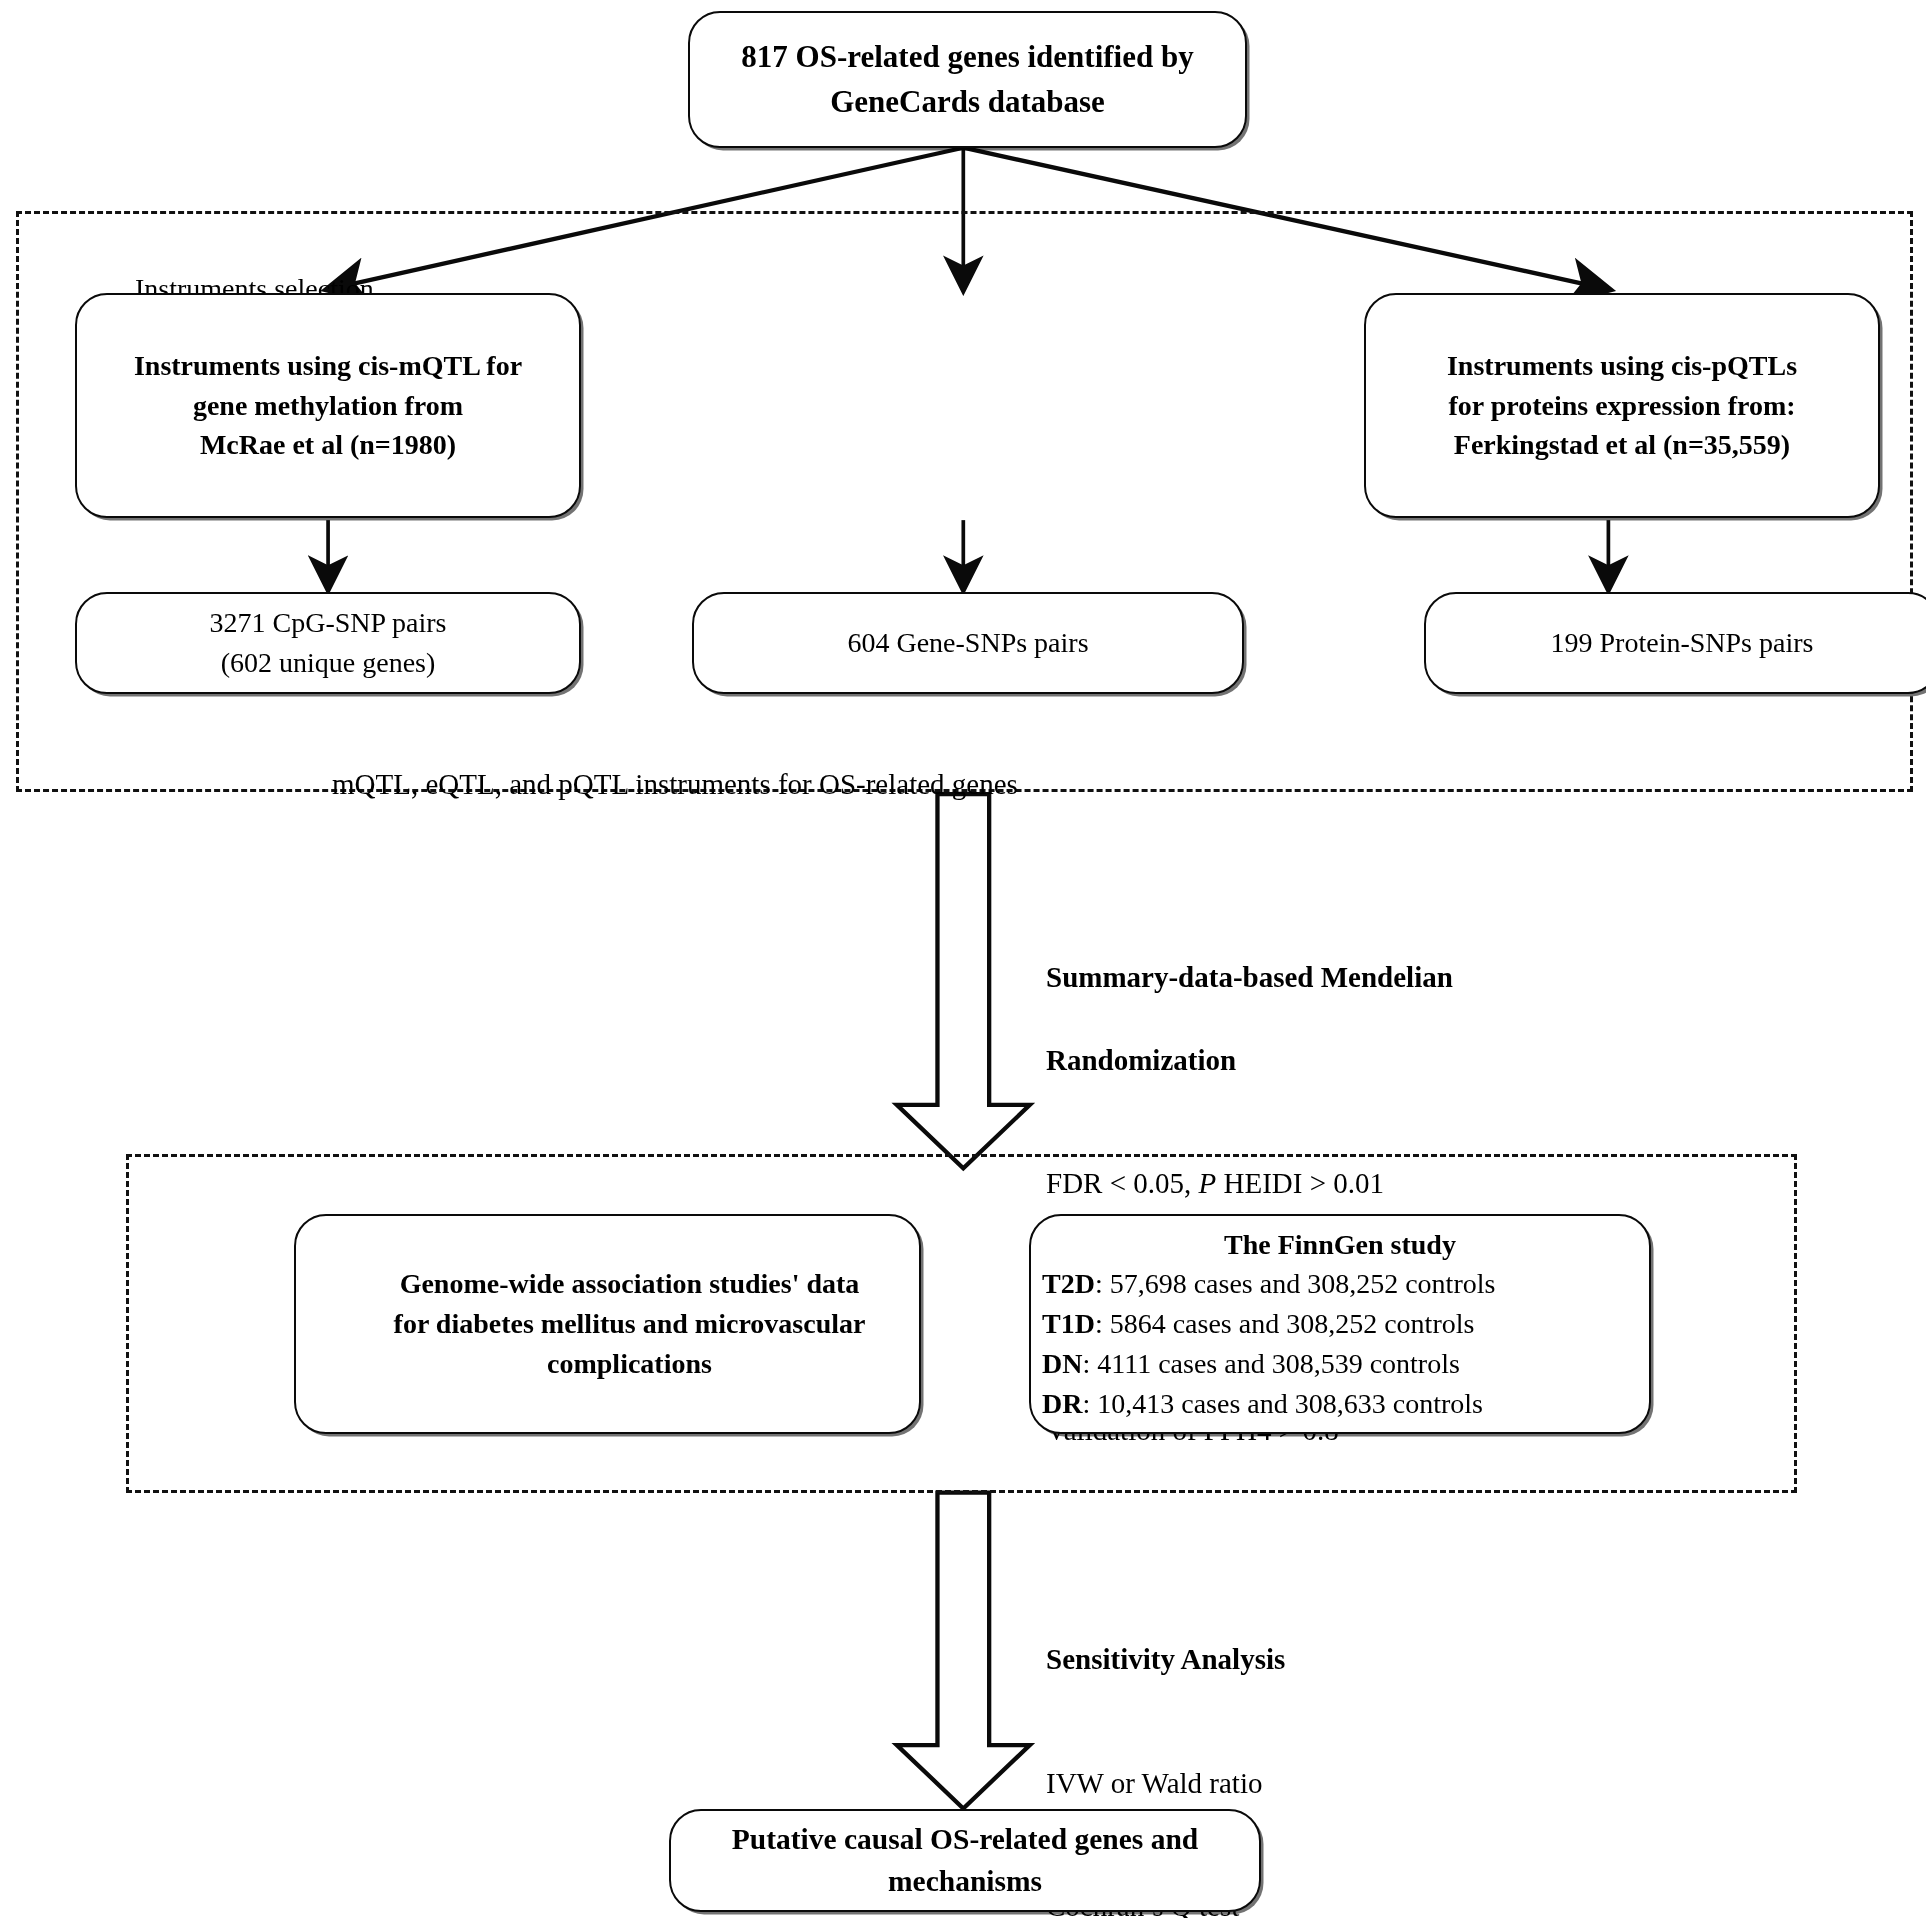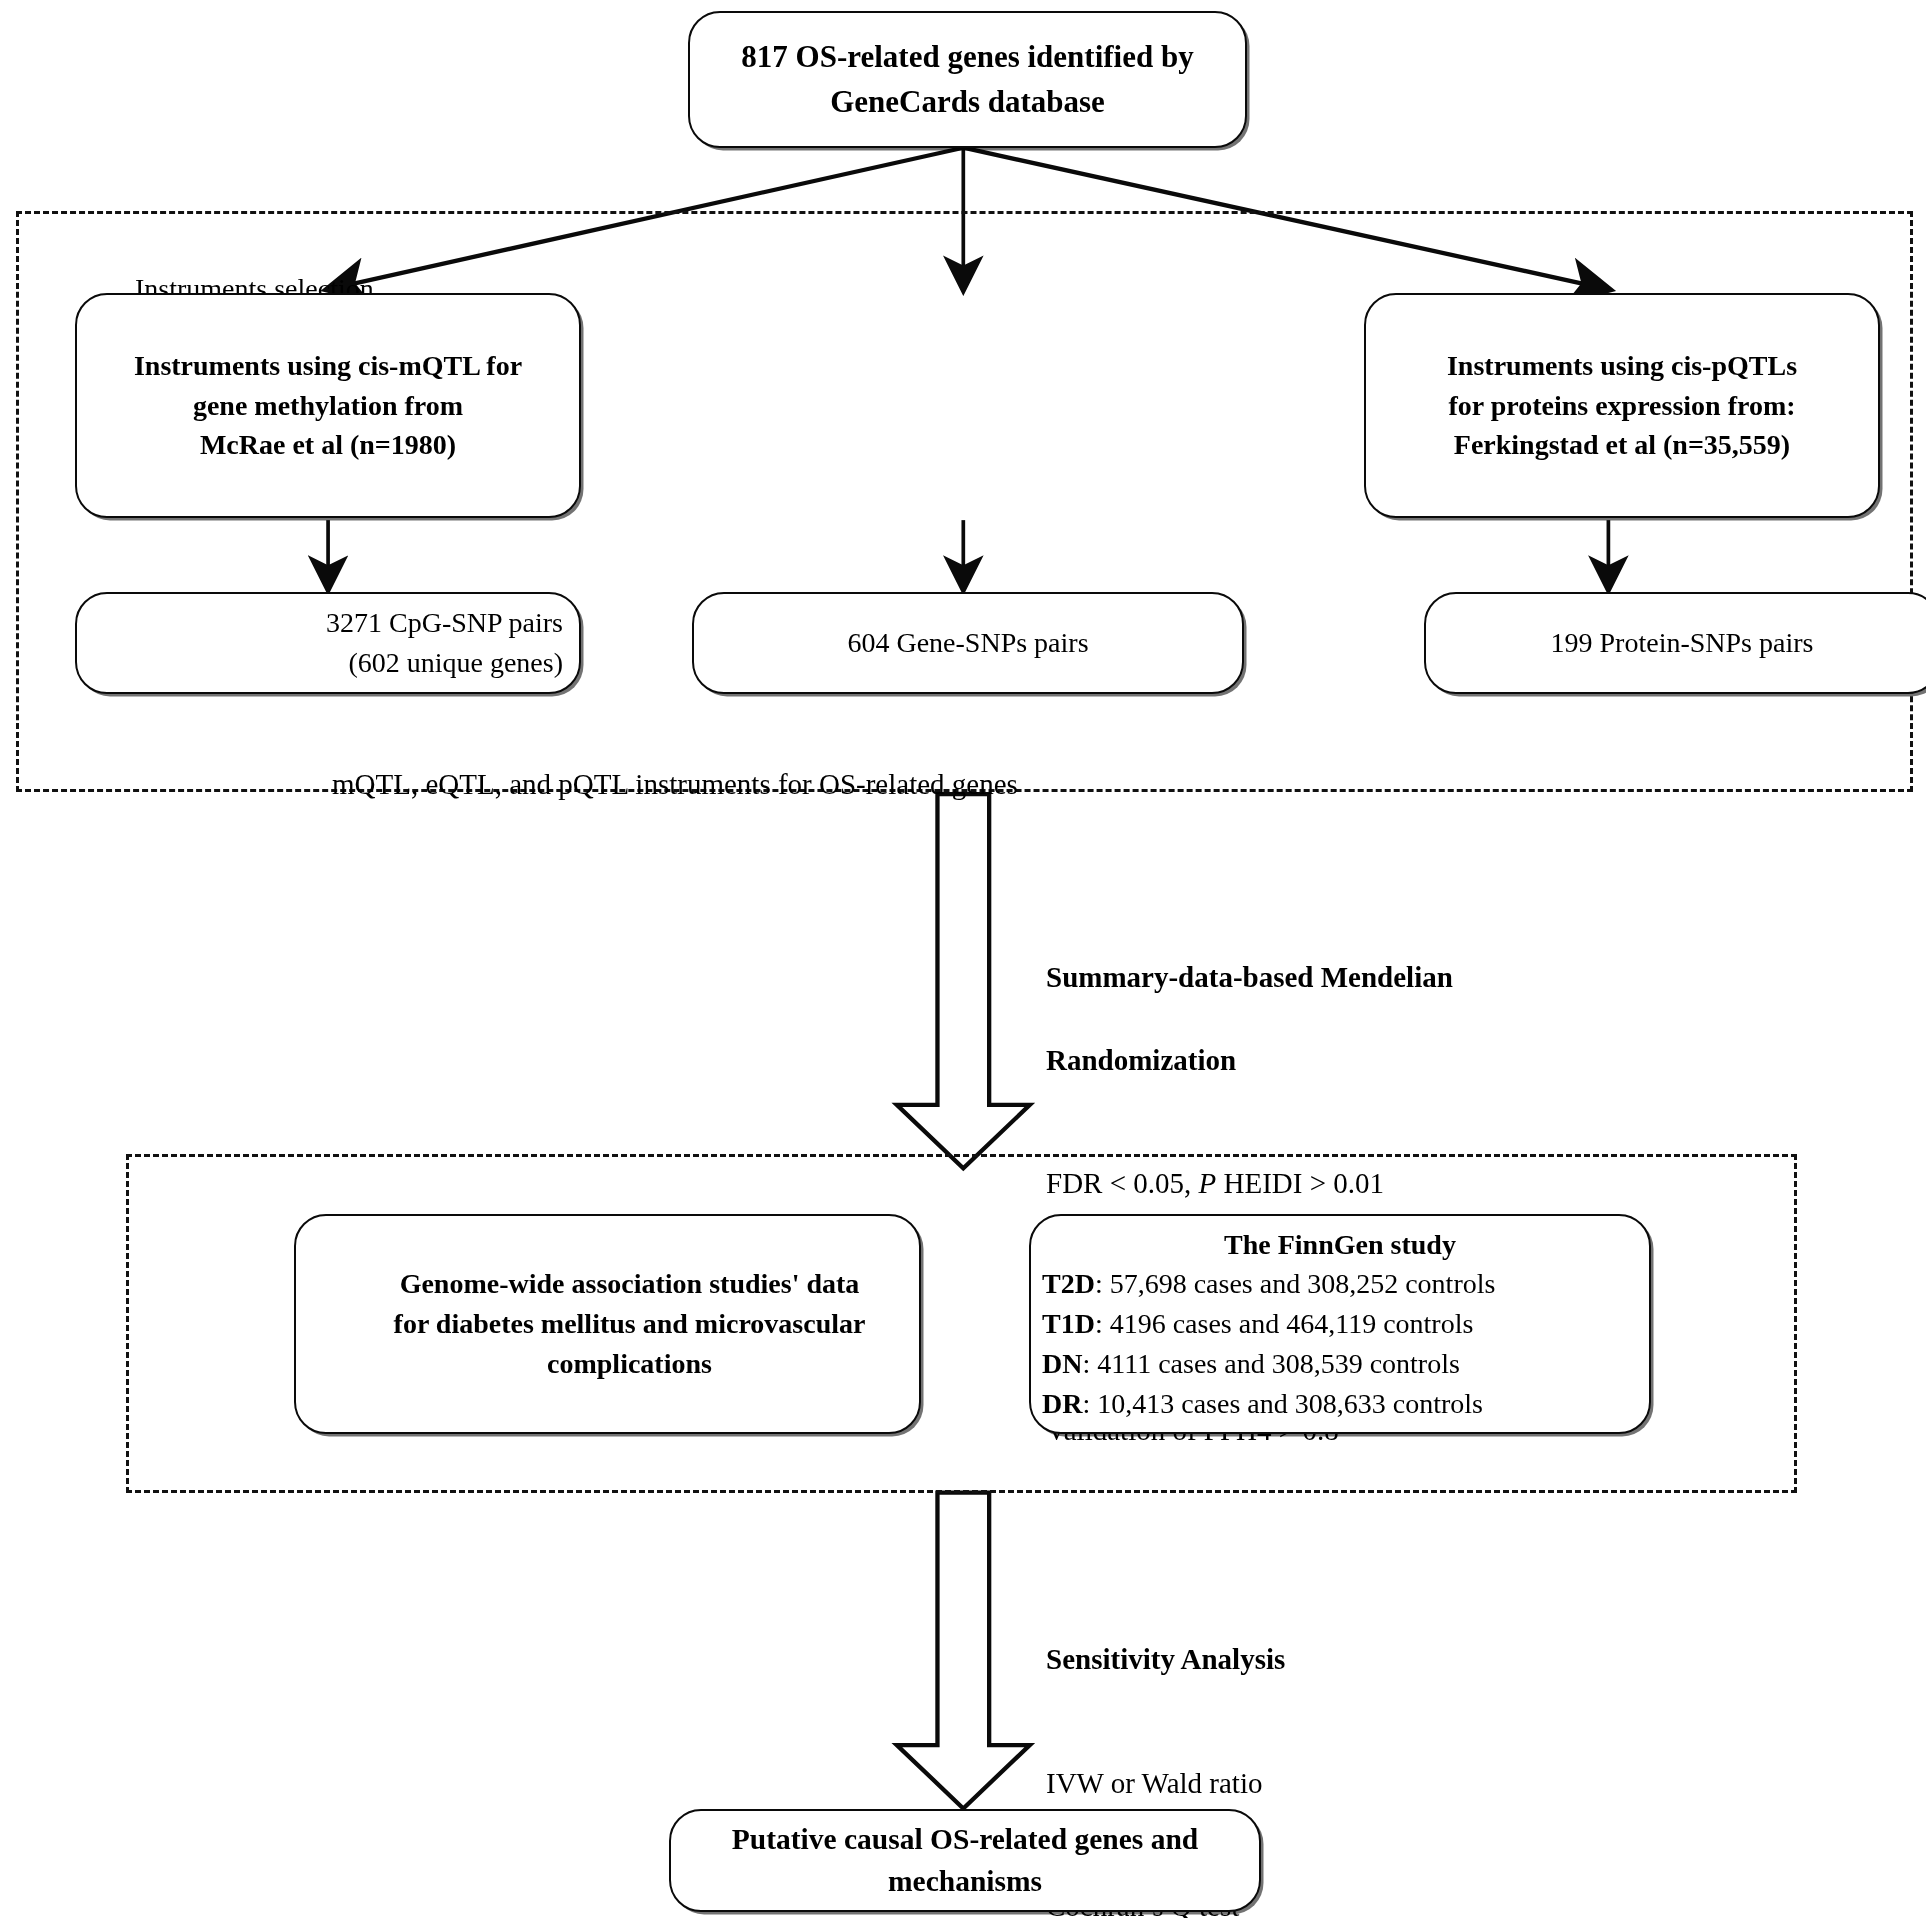--- a/index.html
+++ b/index.html
@@ -157,21 +157,21 @@
 
 
   <div class="node" style="left:1364px; top:293px; width:516px; height:225px; font-size:28px;">
     <div class="txt bold">
       <span>Instruments using cis-pQTLs</span><br>
       <span>for proteins expression from:</span><br>
       <span>Ferkingstad et al (n=35,559)</span>
     </div>
   </div>
 
-  <div class="node" style="left:75px; top:592px; width:506px; height:102px; font-size:28px;text-align:right;">
+  <div class="node" style="left:75px; top:592px; width:506px; height:102px; font-size:28px;">
     <div class="txt normal">
       <span>3271 CpG-SNP pairs</span><br>
       <span>(602 unique genes)</span>
     </div>
   </div>
 
   <div class="node" style="left:692px; top:592px; width:552px; height:102px; font-size:28px;">
     <div class="txt normal">
       <span>604 Gene-SNPs pairs</span>
     </div>
@@ -210,21 +210,21 @@
       <span>Genome-wide association studies' data</span><br>
       <span>for diabetes mellitus and microvascular</span><br>
       <span>complications</span>
     </div>
   </div>
 
   <div class="node" style="left:1029px; top:1214px; width:622px; height:220px; font-size:28px;">
     <div class="txt" style="padding:0 11px;">
       <span class="finnhead">The FinnGen study</span>
       <span class="finnrow"><span class="finnlabel">T2D</span><span>: 57,698 cases and 308,252 controls</span></span>
-      <span class="finnrow"><span class="finnlabel">T1D</span><span>: 4196 cases and 464,119 controls</span></span>
+      <span class="finnrow"><span class="finnlabel">T1D</span><span>: 5864 cases and 308,252 controls</span></span>
       <span class="finnrow"><span class="finnlabel">DN</span><span>: 4111 cases and 308,539 controls</span></span>
       <span class="finnrow"><span class="finnlabel">DR</span><span>: 10,413 cases and 308,633 controls</span></span>
     </div>
   </div>
 
   <div class="label" style="left:1046px; top:1557px; width:511px; font-size:29px;">
     <div class="bold">
       <span>Sensitivity Analysis</span>
     </div>
     <div class="normal">

